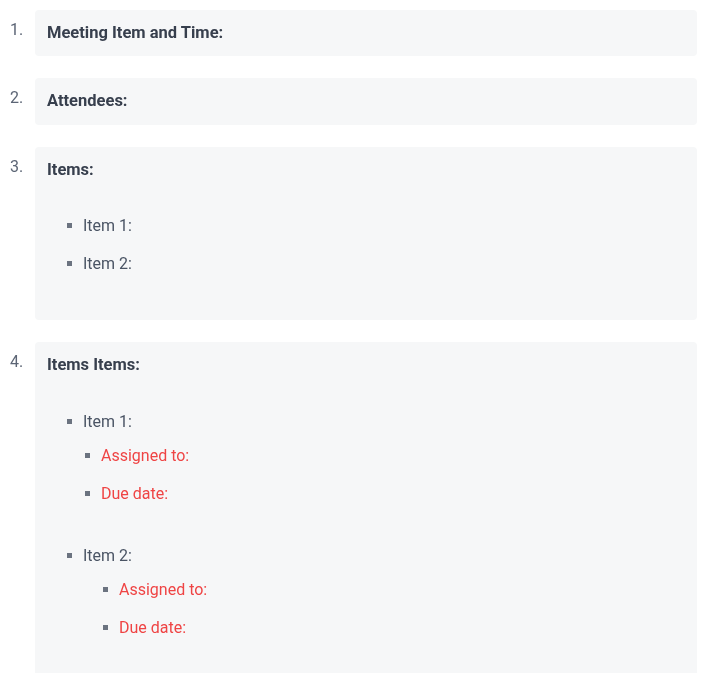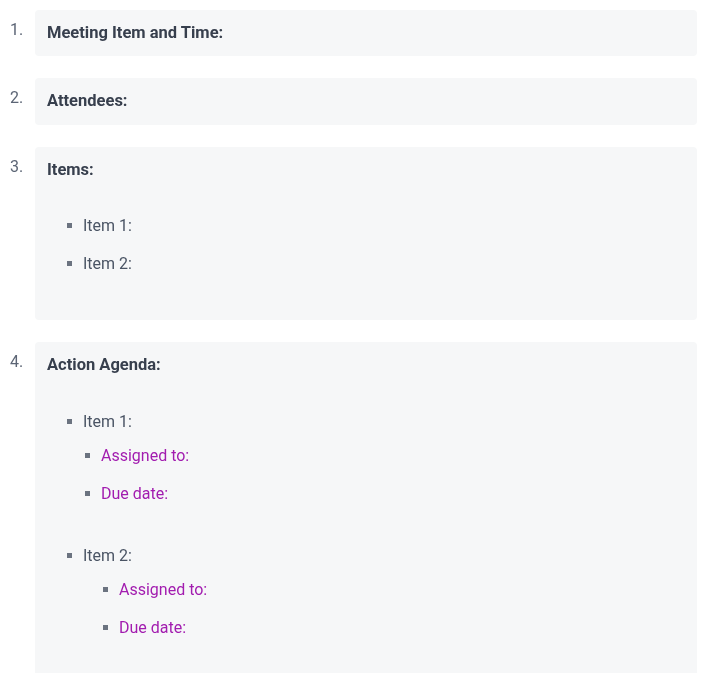--- a/index.html
+++ b/index.html
@@ -69,21 +69,21 @@
     ul.subsublist {
       list-style: none;
       margin-top: 10px;
       padding-left: 6px;
       padding-bottom: 10px;
     }
     ul.subsublist > li {
       position: relative;
       padding-left: 12px;
       font-size: 16px;
-      color: #a21caf;
+      color: #ef4444;
       line-height: 1.5;
       margin-bottom: 14px;
     }
     ul.subsublist > li::before {
       content: "";
       position: absolute;
       left: -4px;
       top: 9px;
       width: 5px;
       height: 5px;
@@ -118,21 +118,21 @@
       <div class="block-header">Items:</div>
       <ul class="sublist">
         <li><span>Item 1:</span></li>
         <li><span>Item 2:</span></li>
       </ul>
     </div>
   </li>
 
   <li>
     <div class="block">
-      <div class="block-header">Action Agenda:</div>
+      <div class="block-header">Items Items:</div>
       <ul class="sublist">
         <li class="action-item">
           <span>Item 1:</span>
           <ul class="subsublist">
             <li><span>Assigned to:</span></li>
             <li><span>Due date:</span></li>
           </ul>
         </li>
         <li class="action-item">
           <span>Item 2:</span>

